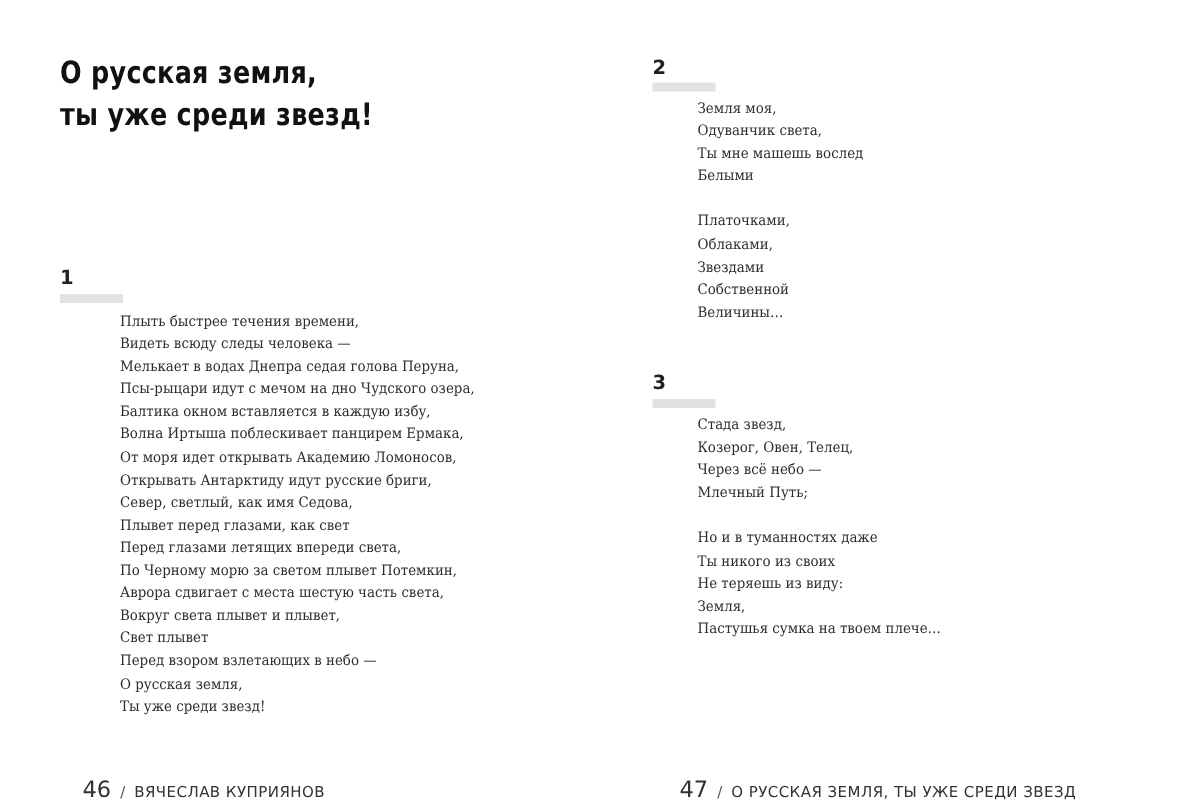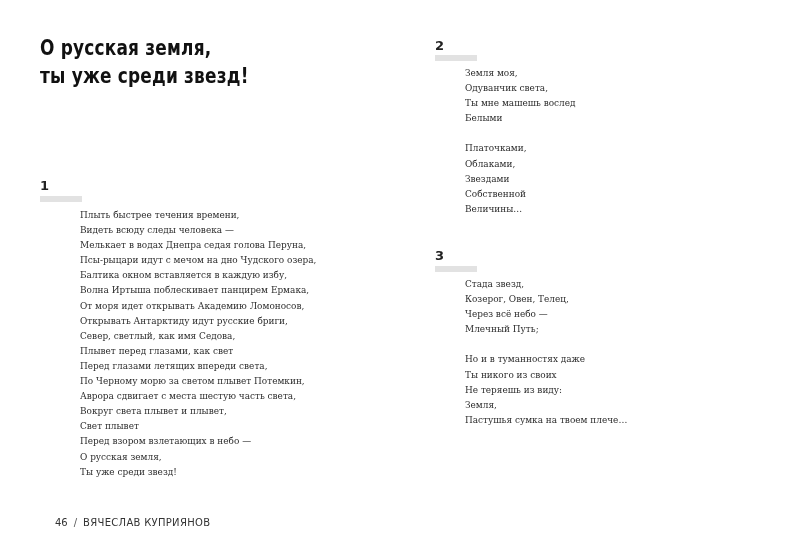--- a/index.html
+++ b/index.html
@@ -58,21 +58,21 @@
     .poem .gap { height: 15.1px; }
 
     .footer {
       position: absolute;
       top: 517px;
       font-family: "DejaVu Sans", sans-serif;
       font-size: 10px;
       color: #333;
       white-space: nowrap;
     }
-    .footer .num { font-size: 10px; }
+    .footer .num { font-size: 15px; }
     .footer .sep { margin: 0 6px; color: #555; }
     .footer .run { font-size: 10px; letter-spacing: 0.3px; text-transform: uppercase; }
   </style>
 </head>
 <body>
 
 <div class="spread">
 
   <div class="page page-left">
     <h1 class="title">
@@ -135,15 +135,18 @@
       <span class="ln">Через всё небо —</span>
       <span class="ln">Млечный Путь;</span>
       <span class="ln gap"></span>
       <span class="ln">Но и в туманностях даже</span>
       <span class="ln">Ты никого из своих</span>
       <span class="ln">Не теряешь из виду:</span>
       <span class="ln">Земля,</span>
       <span class="ln">Пастушья сумка на твоем плече…</span>
     </div>
 
+    <div class="footer" style="left:58px;">
+      <span class="num">47</span><span class="sep">/</span><span class="run">О РУССКАЯ ЗЕМЛЯ, ТЫ УЖЕ СРЕДИ ЗВЕЗД</span>
+    </div>
   </div>
 
 </div>
 
 </body></html>

